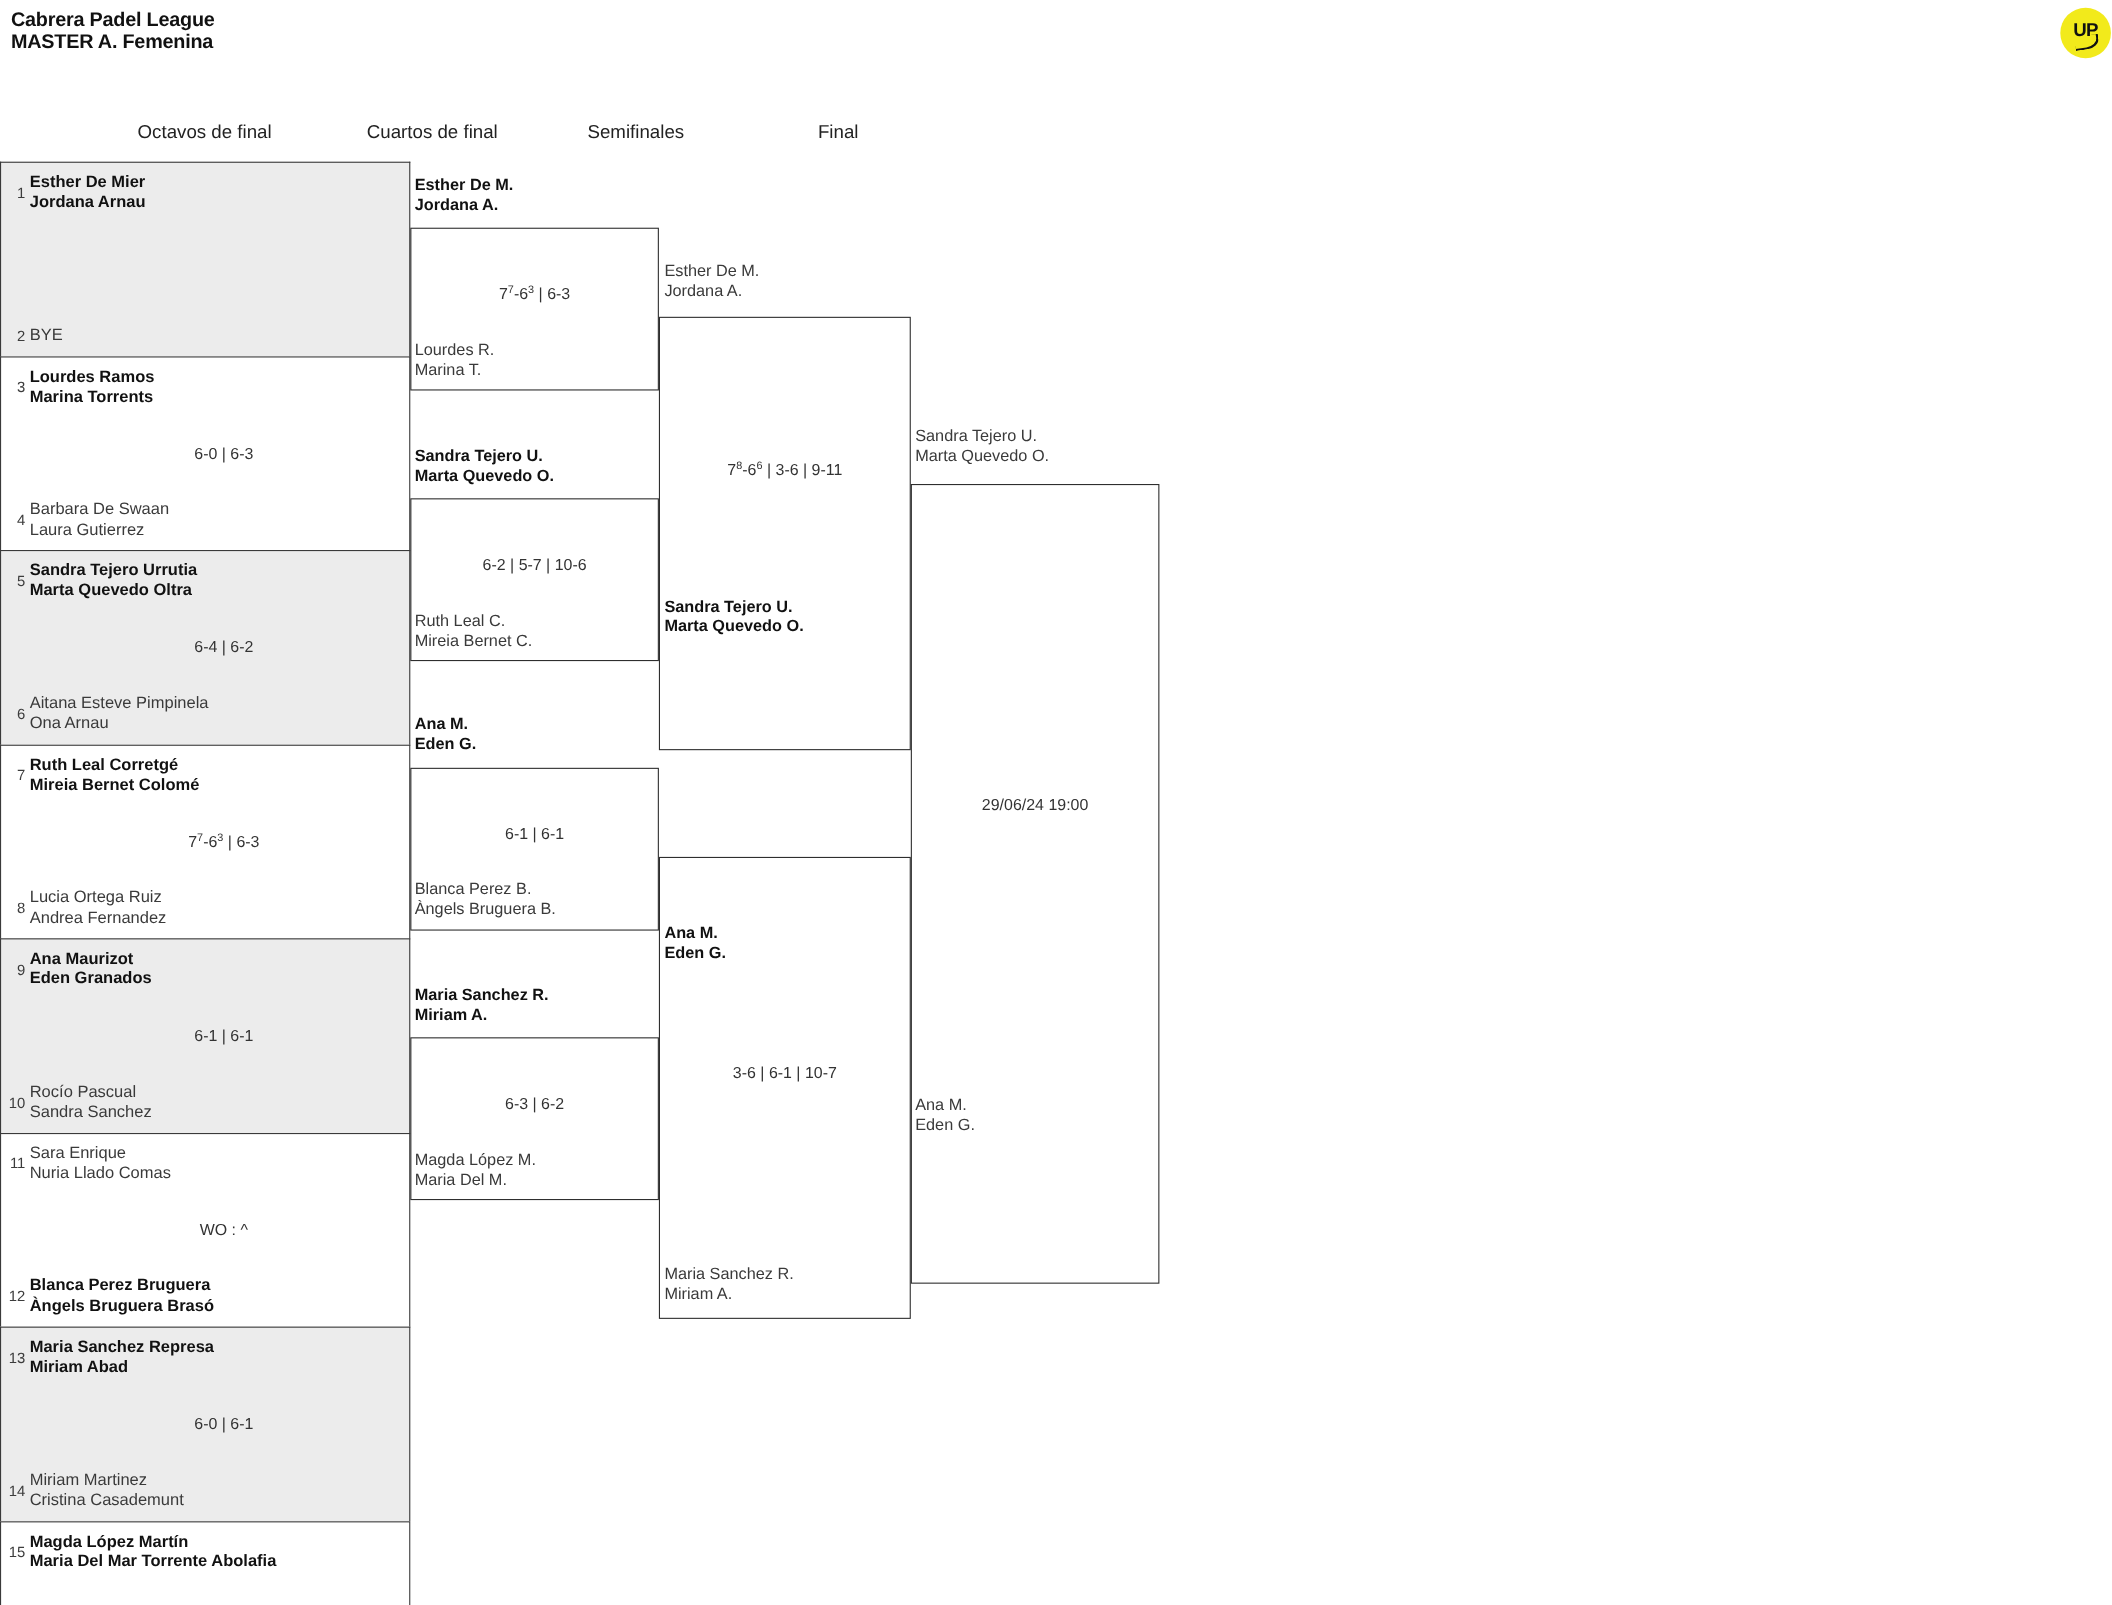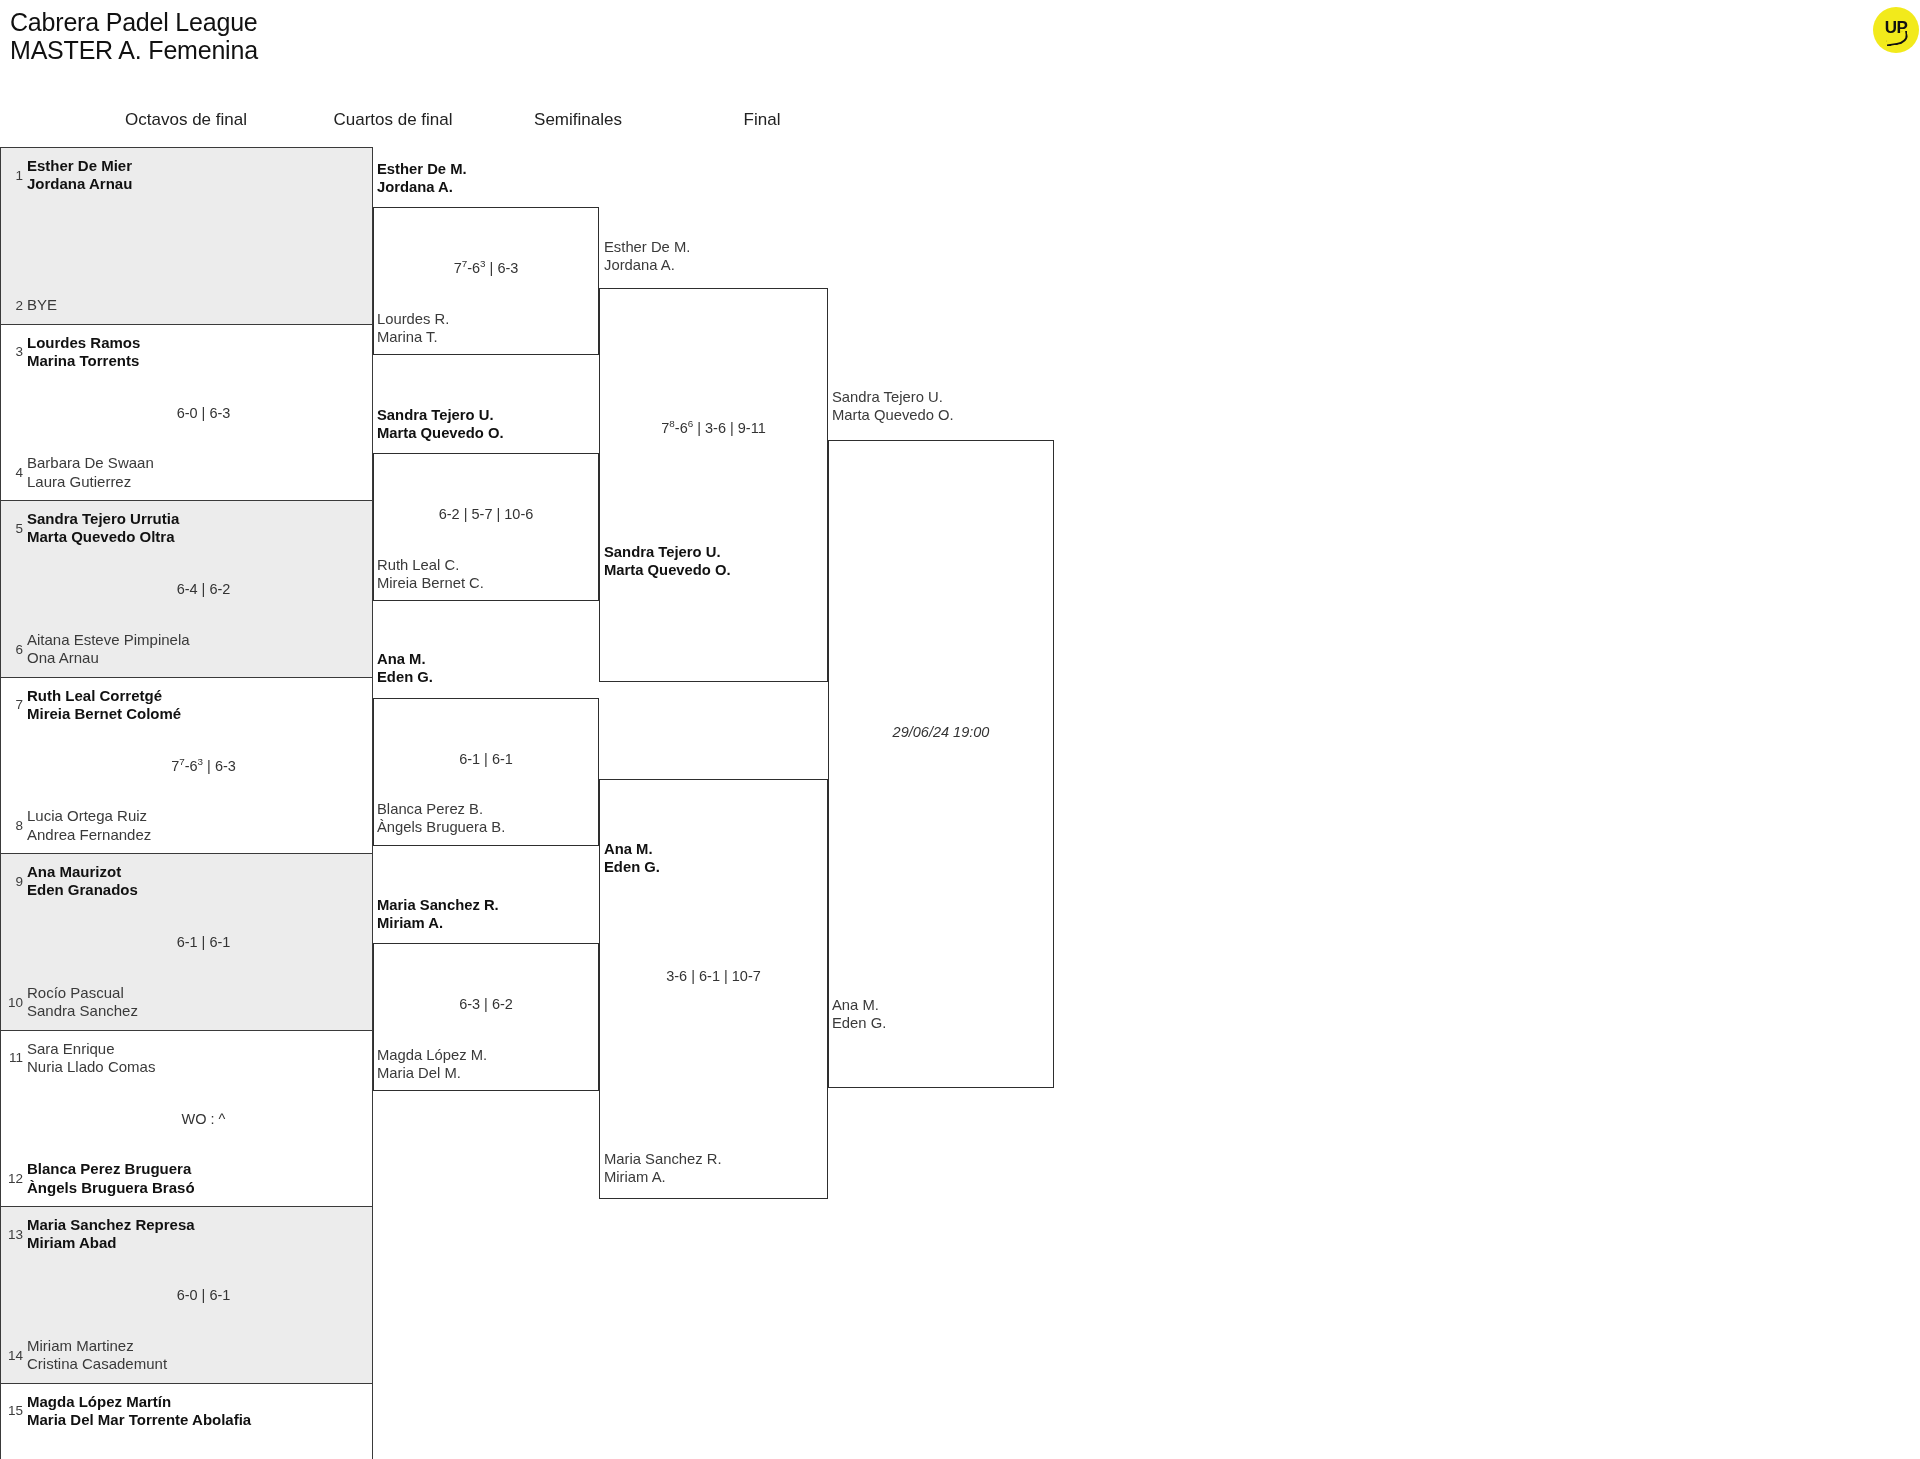--- a/index.html
+++ b/index.html
@@ -8,21 +8,21 @@
     background: #ffffff;
     font-family: "Liberation Sans", sans-serif;
     color: #1a1a1a;
     overflow: hidden;
   }
   #root { position: relative; width: 1920px; height: 1459px; }
 
   
   .title-block { position: absolute; left: 10px; top: 8px; }
   .title-line {
-    font-size: 25px; font-weight: normal; line-height: 1.13;
+    font-size: 18px; font-weight: bold; line-height: 1.13;
     letter-spacing: -0.2px; color: #111;
   }
 
   .up-logo {
     position: absolute; left: 1873px; top: 7px;
     width: 46px; height: 46px; border-radius: 50%;
     background: #f2ea1b;
     display: flex; align-items: center; justify-content: center;
   }
   .up-logo .up-text {
@@ -299,21 +299,21 @@
       <div class="label win" style="left: 604px; top: 840px;">
         <div>Ana M.</div>
         <div>Eden G.</div>
       </div>
       <div class="label" style="left: 604px; top: 1150px;">
         <div>Maria Sanchez R.</div>
         <div>Miriam A.</div>
       </div>
     </div>
   <div id="r4-layer">
-      <div class="mbox" style="left: 828px; top: 440px; width: 226px; height: 648px; font-style: italic;">
+      <div class="mbox" style="left: 828px; top: 440px; width: 226px; height: 727px;">
         <div class="score" style="top:283px;">29/06/24 19:00</div>
       </div>
       <div class="label" style="left: 832px; top: 388px;">
         <div>Sandra Tejero U.</div>
         <div>Marta Quevedo O.</div>
       </div>
       <div class="label" style="left: 832px; top: 996px;">
         <div>Ana M.</div>
         <div>Eden G.</div>
       </div>

